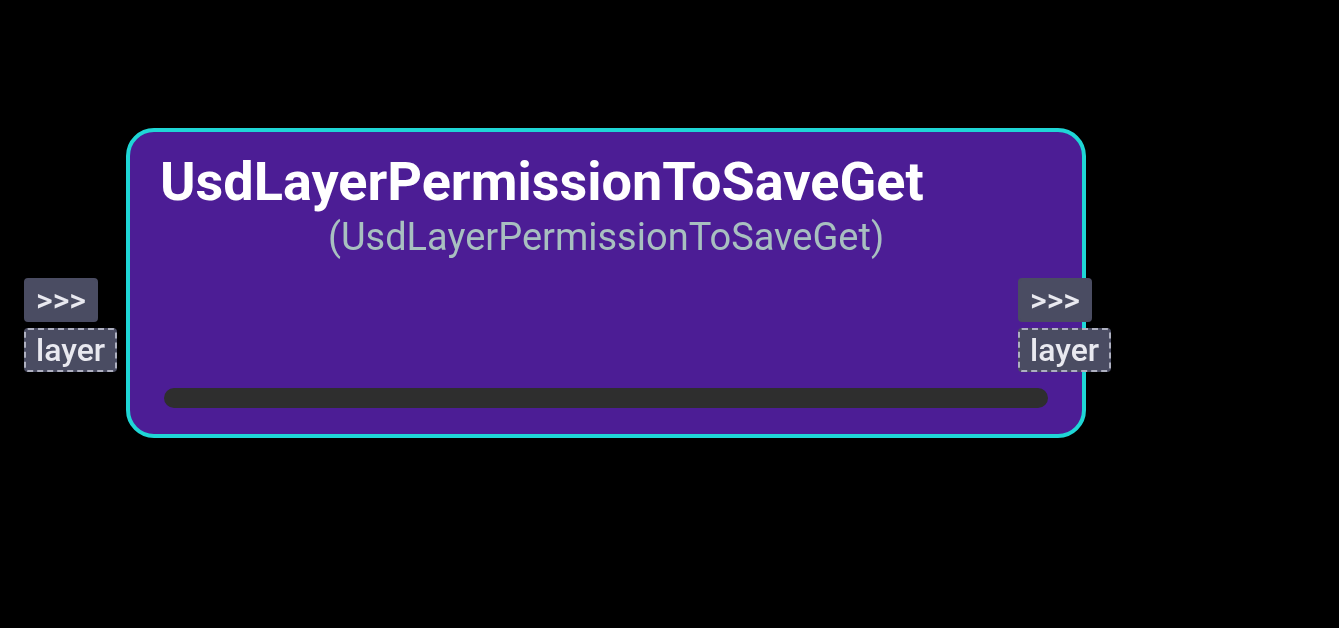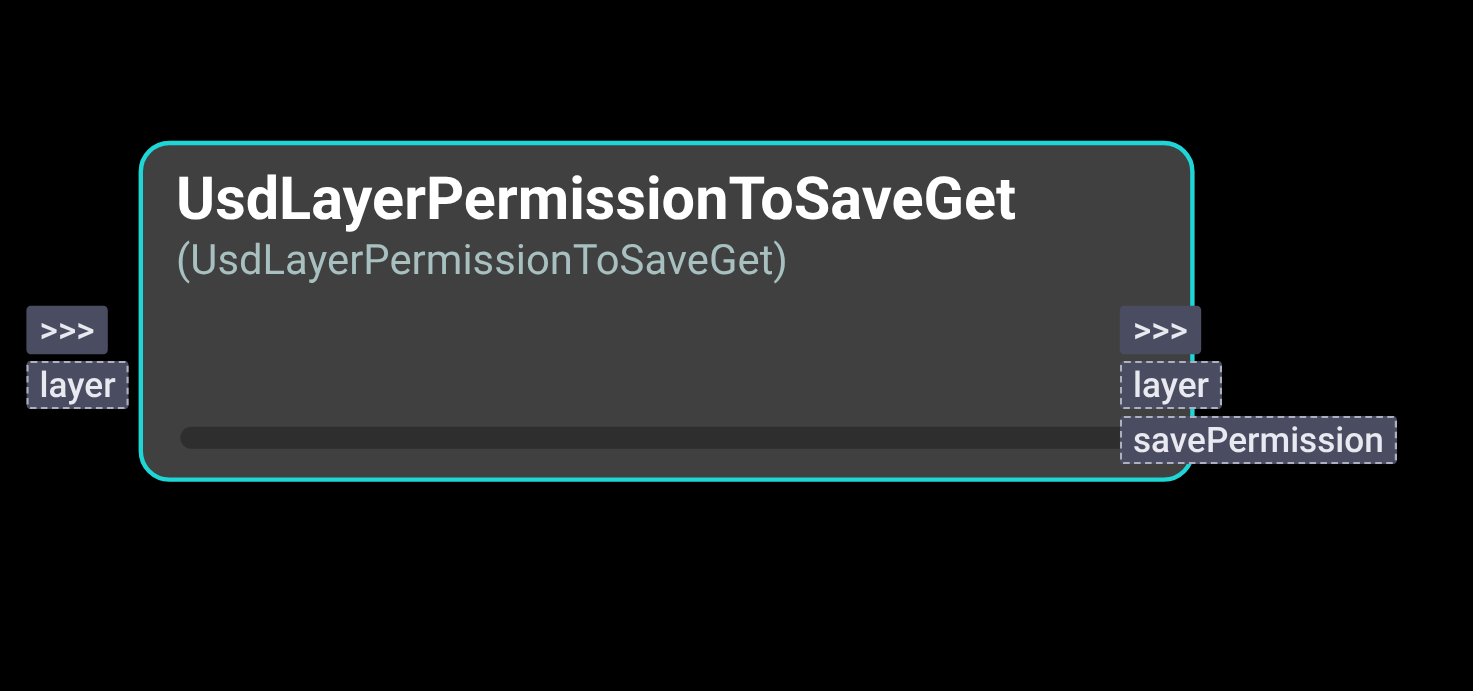--- a/index.html
+++ b/index.html
@@ -11,37 +11,38 @@
     overflow: hidden;
   }
   .canvas {
     position: relative;
     width: 1339px; height: 628px;
   }
   .node {
     position: absolute;
     left: 126px; top: 128px;
     width: 960px; height: 310px;
-    background: #404040;
+    background: #4c1d95;
     border: 4px solid #1fd6d6;
     border-radius: 28px;
     padding: 20px 30px 30px 30px;
   }
   .node-title {
     color: #ffffff;
     font-size: 54px;
     font-weight: 700;
     line-height: 1.05;
     margin-top: 2px;
   }
   .node-subtitle {
     color: #a8c0c0;
     font-size: 38px;
     font-weight: 400;
     margin-top: 4px;
+    text-align: center;
   }
   .node-bar {
     position: absolute;
     left: 34px; right: 34px; bottom: 26px;
     height: 20px;
     background: #2e2e2e;
     border-radius: 10px;
   }
   .port {
     position: absolute;
@@ -81,17 +82,14 @@
   <div class="port dashed" style="left:24px; top:328px;">
     <span>layer</span>
   </div>
 
   <div class="port solid" style="left:1018px; top:278px;">
     <span>&gt;&gt;&gt;</span>
   </div>
   <div class="port dashed" style="left:1018px; top:328px;">
     <span>layer</span>
   </div>
-  <div class="port dashed" style="left:1018px; top:378px;">
-    <span>savePermission</span>
-  </div>
 
 </div>
 
 </body></html>

